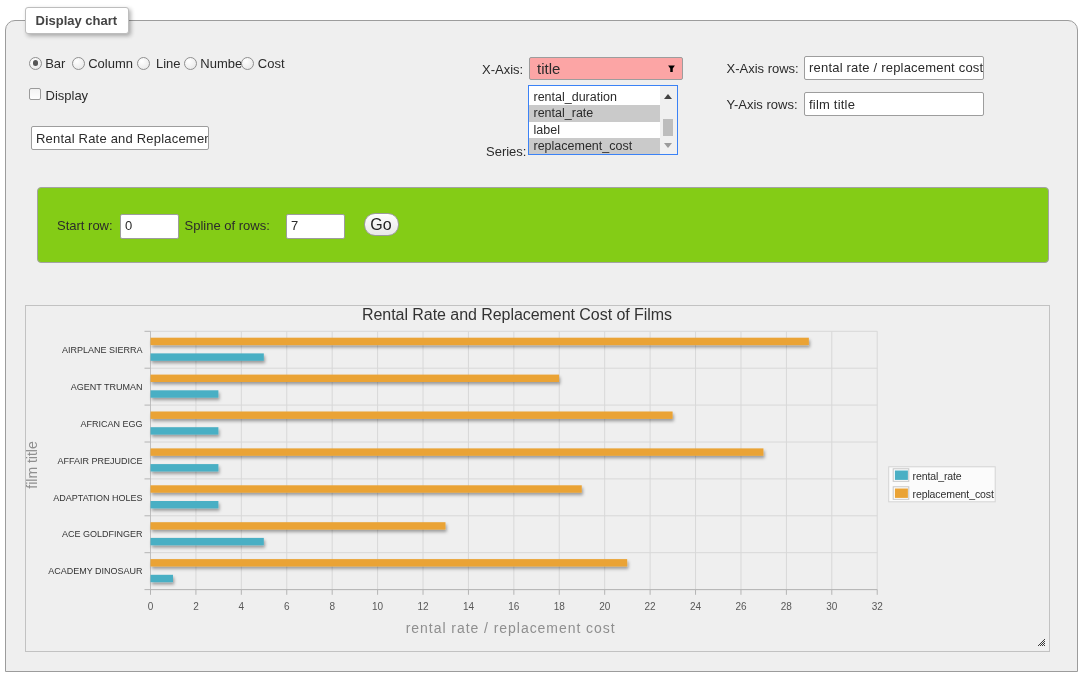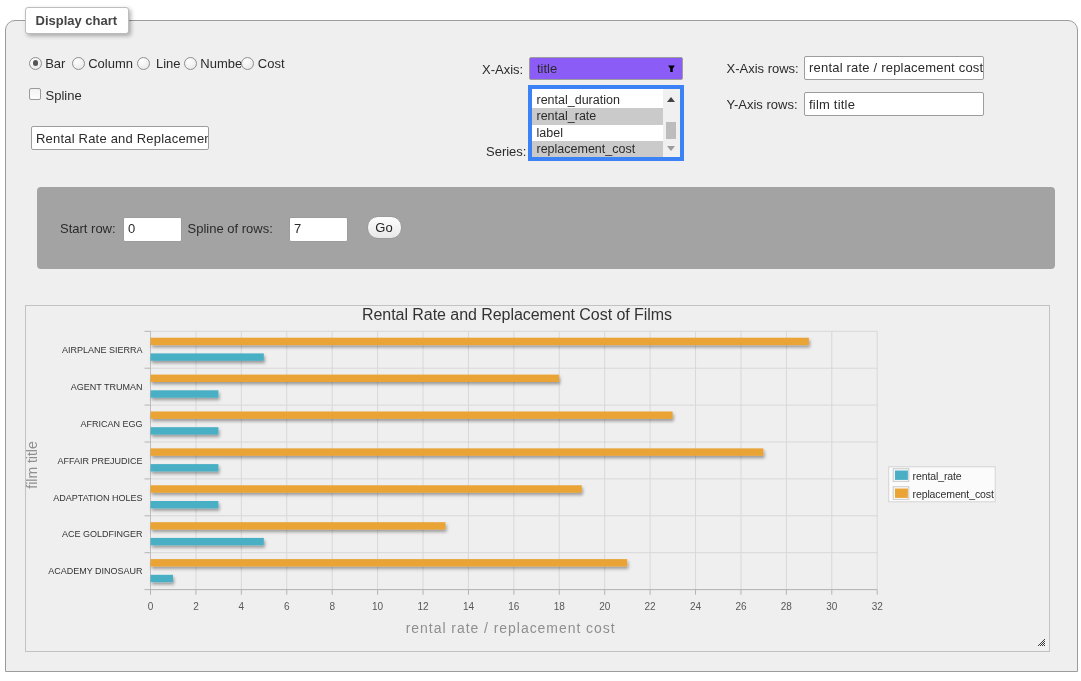--- a/index.html
+++ b/index.html
@@ -9,36 +9,36 @@
    background:#fff; border:1px solid #bdbdbd; border-radius:3px; box-shadow:2px 2px 4px rgba(0,0,0,0.3);
    font-size:13px; font-weight:bold; color:#444; }
 .lbl { position:absolute; font-size:13px; color:#2b2b2b; white-space:pre; }
 .radio { position:absolute; width:11px; height:11px; border:1px solid #909090; border-radius:50%;
    background:radial-gradient(circle at 35% 30%, #fff 0%, #ececec 70%, #dcdcdc 100%); }
 .rdot { position:absolute; left:2.8px; top:2.8px; width:5.4px; height:5.4px; border-radius:50%; background:#565656; }
 .checkbox { position:absolute; width:10px; height:10px; border:1px solid #9a9a9a; border-radius:2px;
    background:linear-gradient(#f2f2f2,#fdfdfd); }
 .tinput { position:absolute; background:#fff; border:1px solid #9d9d9d; border-radius:2px;
    padding:3.5px 4px; font-size:13px; letter-spacing:0.2px; color:#2b2b2b; white-space:pre; overflow:hidden; }
-.select { position:absolute; background:#8b5cf6; border:1px solid #9d9d9d; border-radius:2px;
-   padding:0 4px 0 7px; font-size:13px; color:#2b2b2b; line-height:21px; }
+.select { position:absolute; background:#fca5a5; border:1px solid #9d9d9d; border-radius:2px;
+   padding:0 4px 0 7px; font-size:15px; color:#2b2b2b; line-height:21px; }
 .selarrow { position:absolute; right:7px; top:7px; }
-.listbox { position:absolute; background:#fff; border:4px solid #3b82f6; overflow:hidden; }
+.listbox { position:absolute; background:#fff; border:1px solid #3b82f6; overflow:hidden; }
 .li { height:16.2px; line-height:16.2px; padding-left:5px; font-size:12.5px; color:#2b2b2b; white-space:pre; margin-right:17px; }
 .li.sel { background:#cacaca; }
 .sbar { position:absolute; right:0; top:0; width:17px; height:68.5px; background:#f0f0f0; }
 .sup { position:absolute; left:4.5px; top:8px; width:0; height:0;
   border-left:4px solid transparent; border-right:4px solid transparent; border-bottom:5px solid #424242; }
 .sdown { position:absolute; left:4.5px; bottom:6px; width:0; height:0;
   border-left:4px solid transparent; border-right:4px solid transparent; border-top:5px solid #9b9b9b; }
 .sthumb { position:absolute; left:3px; top:33px; width:10.5px; height:17.7px; background:#bdbdbd; }
-.panel { position:absolute; left:36.5px; top:187px; width:1010px; height:74px; background:#a3a3a3;
-   border:4px solid #a3a3a3; border-radius:4px; }
+.panel { position:absolute; left:36.5px; top:187px; width:1010px; height:74px; background:#84cc16;
+   border:1px solid #a3a3a3; border-radius:4px; }
 .gobtn { position:absolute; left:326px; top:24.5px; width:33px; height:21px; border:1px solid #9b9b9b;
-   border-radius:11px; background:linear-gradient(#fdfdfd,#e8e8e8); font-size:13px; color:#222;
+   border-radius:11px; background:linear-gradient(#fdfdfd,#e8e8e8); font-size:16px; color:#222;
    text-align:center; line-height:21px; }
 #chart { position:absolute; left:24.5px; top:305px; width:1023.5px; height:344.5px; background:#efefef;
    border:1px solid #c2c2c2; }
 </style></head>
 <body>
 <div id="stage">
 <div id="fs"></div>
 <div id="legend">Display chart</div>
 
 <div class="radios">
@@ -48,21 +48,21 @@
       <span class="lbl" style="left:45.2px;top:56px">Bar</span>
       <span class="radio" style="left:71.7px;top:56.5px"></span>
       <span class="lbl" style="left:88.2px;top:56px">Column</span>
       <span class="radio" style="left:137px;top:56.5px"></span>
       <span class="lbl" style="left:156px;top:56px">Line</span>
       <span class="radio" style="left:183.9px;top:56.5px"></span>
       <span class="lbl" style="left:200.3px;top:56px">Number</span>
       <span class="radio" style="left:241.4px;top:56.5px"></span>
       <span class="lbl" style="left:257.8px;top:56px">Cost</span>
 <span class="checkbox" style="left:28.5px;top:88px"></span>
-<span class="lbl" style="left:45.5px;top:87.5px">Spline</span>
+<span class="lbl" style="left:45.5px;top:87.5px">Display</span>
 </div>
 <div class="tinput" style="left:31px;top:126px;width:168px;height:15px">Rental Rate and Replacement Cost of Films</div>
 <span class="lbl" style="left:482px;top:62px">X-Axis:</span>
 <div class="select" style="left:529px;top:56.5px;width:141px;height:21px">title<svg class="selarrow" width="7" height="7" viewBox="0 0 7 7">
         <path d="M0.1 0.4H6.9L4.75 3.5V6.9H2.25V3.5Z" fill="#000"></path>
       </svg></div>
 <div class="listbox" style="left:527.5px;top:84.5px;width:148px;height:64.8px;padding-top:3.7px">
 <div class="li">rental_duration</div>
 <div class="li sel">rental_rate</div>
 <div class="li">label</div>

